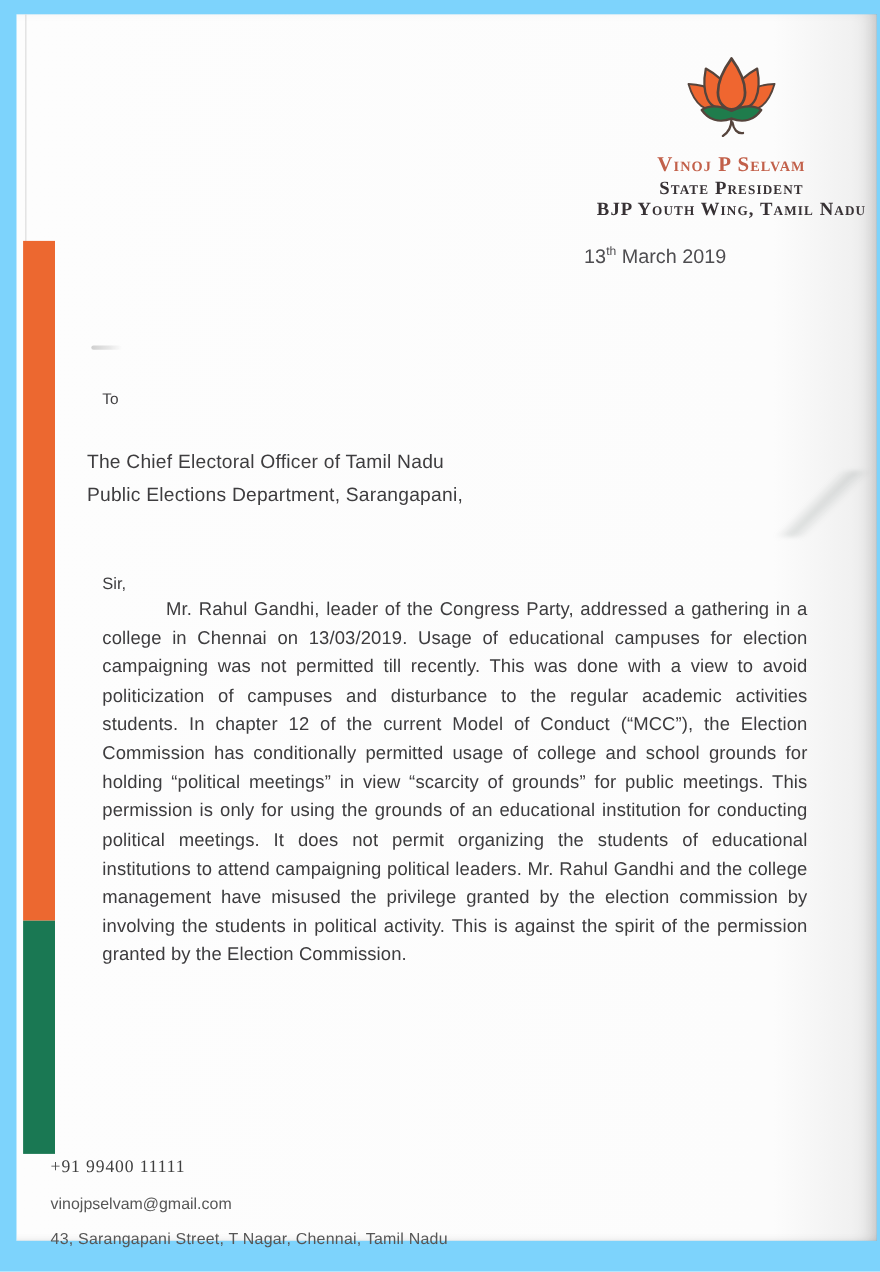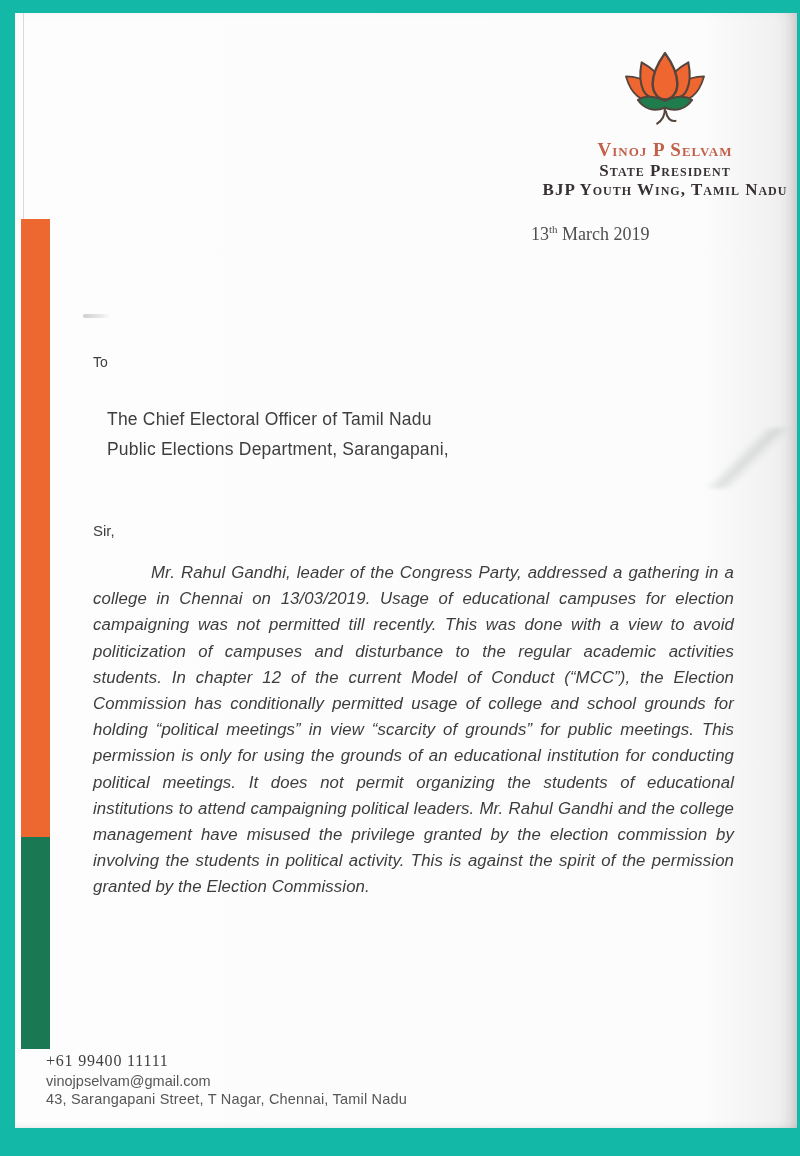--- a/index.html
+++ b/index.html
@@ -4,21 +4,21 @@
 <style>
   html, body {
     margin: 0; padding: 0;
     width: 800px; height: 1156px;
     overflow: hidden;
     font-family: "Liberation Sans", sans-serif;
   }
   .frame {
     position: relative;
     width: 800px; height: 1156px;
-    background: #14b8a6;
+    background: #7dd3fc;
   }
   .paper {
     position: absolute;
     left: 15px; top: 13px;
     width: 782px; height: 1115px;
     background: linear-gradient(to right, #fdfdfd 0%, #fcfcfc 88%, #f1f1f1 97%, #e6e6e6 100%);
     box-shadow: inset -10px 0 16px -10px rgba(0,0,0,0.22), inset 0 -5px 8px -6px rgba(0,0,0,0.10);
   }
   .edge-line {
     position: absolute;
@@ -53,21 +53,20 @@
     font-size: 17px;
     letter-spacing: 1px;
     color: #373134;
     line-height: 19px;
   }
   .date {
     position: absolute;
     left: 516px; top: 210px;
     font-size: 18px;
     color: #4e4d50;
-    font-family: Liberation Serif, serif;
   }
   .date sup { font-size: 11px; }
 
   .smudge {
     position: absolute;
     left: 68px; top: 301px;
     width: 28px; height: 4px;
     background: linear-gradient(to right, #9a9a9a, #cfcfcf 60%, transparent);
     opacity: 0.45;
     filter: blur(0.6px);
@@ -75,70 +74,69 @@
   }
 
   .to-line {
     position: absolute;
     left: 78px; top: 341px;
     font-size: 14px;
     color: #3e3d3f;
   }
   .recipient {
     position: absolute;
-    left: 92px; top: 392px;
+    left: 64px; top: 392px;
     font-size: 17.5px;
     line-height: 29.5px;
     color: #3e3d3f;
     letter-spacing: 0.2px;
   }
   .greeting {
     position: absolute;
     left: 78px; top: 509px;
     font-size: 15px;
     color: #3e3d3f;
   }
   .bodytext {
     position: absolute;
-    left: 78px; top: 547px;
+    left: 78px; top: 528px;
     width: 641px;
     margin: 0;
     font-size: 16.8px;
     line-height: 26.2px;
     text-align: justify;
     text-indent: 58px;
     color: #3d3c3e;
     letter-spacing: 0.1px;
-    font-style: italic;
   }
   .crease {
     position: absolute;
     left: 688px; top: 415px;
     width: 90px; height: 60px;
     background: linear-gradient(135deg, transparent 40%, rgba(120,130,128,0.22) 50%, transparent 60%);
     filter: blur(2px);
   }
   .footer {
     position: absolute;
     left: 31px; top: 1039px;
     color: #4a4a4a;
   }
   .f-phone {
     font-family: "Liberation Serif", serif;
     font-size: 16px;
     letter-spacing: 0.8px;
     color: #3f3f3f;
   }
   .f-email {
-    margin-top: 3px;
+    margin-top: 17px;
     font-size: 14.5px;
     color: #565656;
   }
   .f-address {
-    margin-top: 2px;
+    margin-top: 16px;
     font-size: 14.5px;
     color: #565656;
     letter-spacing: 0.2px;
     text-align: right;
   }
 </style>
 </head>
 <body>
 
 <div class="frame">
@@ -179,19 +177,19 @@
     <div class="recipient">
       <div>The Chief Electoral Officer of Tamil Nadu</div>
       <div>Public Elections Department, Sarangapani,</div>
     </div>
 
     <div class="greeting">Sir,</div>
 
     <p class="bodytext">Mr. Rahul Gandhi, leader of the Congress Party, addressed a gathering in a college in Chennai on 13/03/2019. Usage of educational campuses for election campaigning was not permitted till recently. This was done with a view to avoid politicization of campuses and disturbance to the regular academic activities students. In chapter 12 of the current Model of Conduct (“MCC”), the Election Commission has conditionally permitted usage of college and school grounds for holding “political meetings” in view “scarcity of grounds” for public meetings. This permission is only for using the grounds of an educational institution for conducting political meetings. It does not permit organizing the students of educational institutions to attend campaigning political leaders. Mr. Rahul Gandhi and the college management have misused the privilege granted by the election commission by involving the students in political activity. This is against the spirit of the permission granted by the Election Commission.</p>
 
     <div class="footer">
-      <div class="f-phone">+61 99400 11111</div>
+      <div class="f-phone">+91 99400 11111</div>
       <div class="f-email">vinojpselvam@gmail.com</div>
       <div class="f-address">43, Sarangapani Street, T Nagar, Chennai, Tamil Nadu</div>
     </div>
 
   </div>
 </div>
 
 </body></html>

